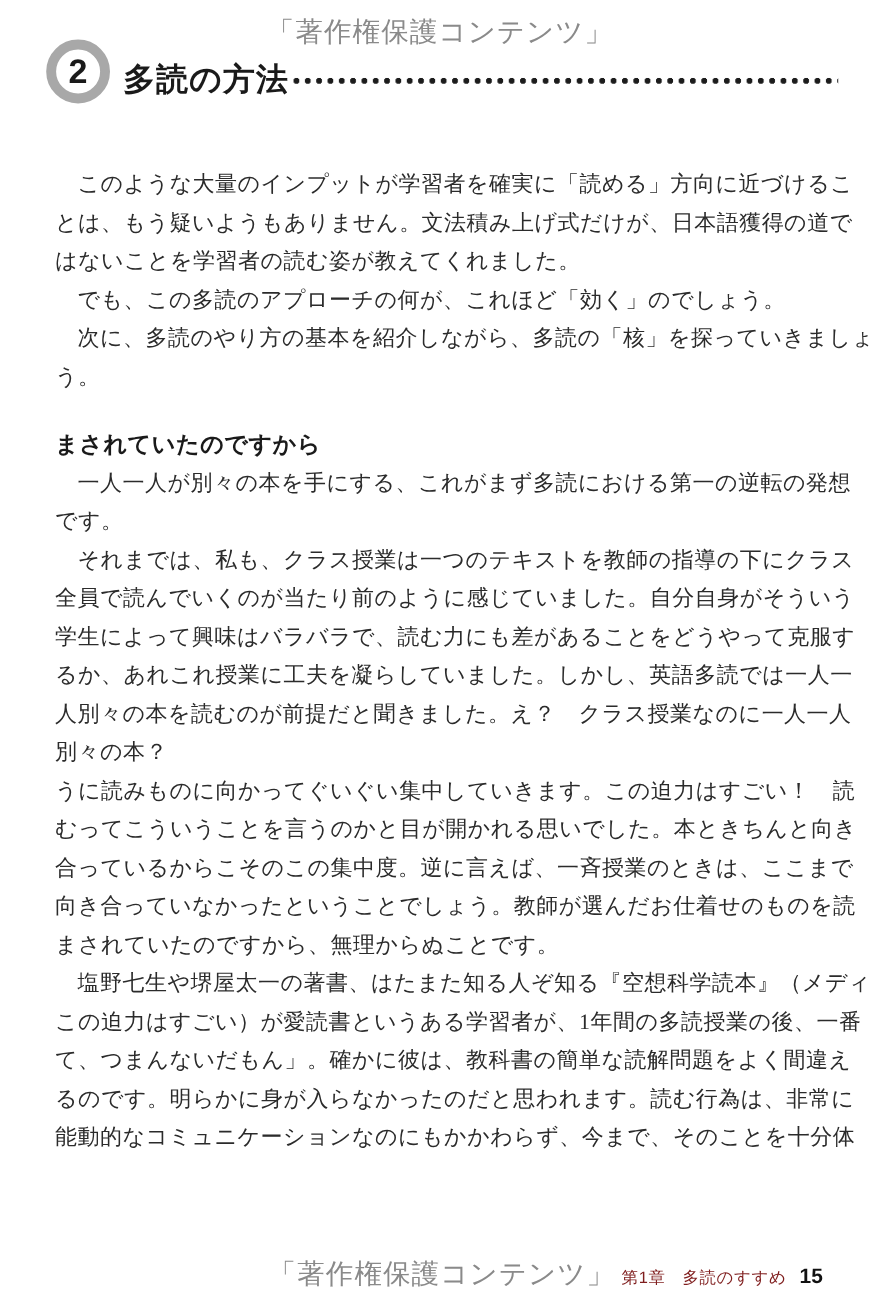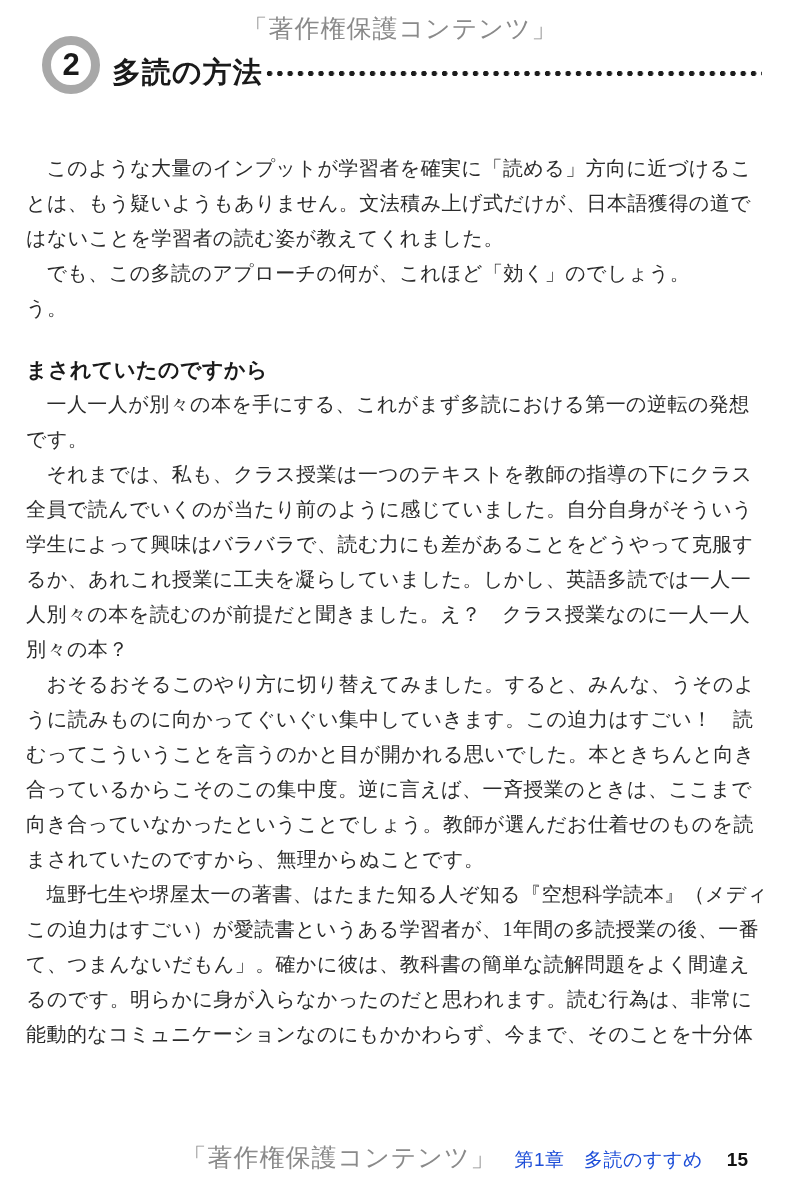--- a/index.html
+++ b/index.html
@@ -76,21 +76,21 @@
     margin-top: 16px;
     background-image: radial-gradient(circle at 3.5px 3.5px, #1c1c1c 2.5px, rgba(0,0,0,0) 3px);
     background-size: 10.3px 7px;
     background-repeat: repeat-x;
   }
 
   
   .body-text {
     position: absolute;
     top: 151px;
-    left: 26px;
+    left: 50px;
     width: 720px;
   }
   .line-body {
     height: 35px;
     line-height: 35px;
     font-size: 20px;
     letter-spacing: 0.45px;
     color: #2b2b2b;
     white-space: nowrap;
   }
@@ -120,29 +120,29 @@
     white-space: nowrap;
   }
   .footer-watermark {
     font-family: "Liberation Sans", "DejaVu Sans", sans-serif;
     font-weight: 400;
     font-size: 25px;
     letter-spacing: 1px;
     color: #8a8a8a;
   }
   .footer-chapter {
-    margin-left: 18px;
+    margin-left: 6px;
     font-family: "Liberation Sans", "DejaVu Sans", sans-serif;
     font-weight: 400;
-    font-size: 19px;
+    font-size: 15px;
     letter-spacing: 0.5px;
-    color: #1d4ed8;
+    color: #7f1d1d;
   }
   .footer-page-number {
-    margin-left: 24px;
+    margin-left: 12px;
     font-family: "Liberation Sans", "DejaVu Sans", sans-serif;
     font-weight: 700;
     font-size: 19px;
     color: #111111;
   }
 </style>
 </head>
 <body>
 
 <div class="page">
@@ -155,32 +155,32 @@
     </div>
     <h1 class="section-title">多読の方法</h1>
     <div class="dot-leader"></div>
   </div>
 
   <div class="body-text">
       <div class="line-body">　このような大量のインプットが学習者を確実に「読める」方向に近づけるこ</div>
       <div class="line-body">とは、もう疑いようもありません。文法積み上げ式だけが、日本語獲得の道で</div>
       <div class="line-body">はないことを学習者の読む姿が教えてくれました。</div>
       <div class="line-body">　でも、この多読のアプローチの何が、これほど「効く」のでしょう。</div>
+      <div class="line-body">　次に、多読のやり方の基本を紹介しながら、多読の「核」を探っていきましょ</div>
       <div class="line-body">う。</div>
       <div class="line-gap"></div>
       <div class="line-subhead">まされていたのですから</div>
       <div class="line-body">　一人一人が別々の本を手にする、これがまず多読における第一の逆転の発想</div>
       <div class="line-body">です。</div>
       <div class="line-body">　それまでは、私も、クラス授業は一つのテキストを教師の指導の下にクラス</div>
       <div class="line-body">全員で読んでいくのが当たり前のように感じていました。自分自身がそういう</div>
       <div class="line-body">学生によって興味はバラバラで、読む力にも差があることをどうやって克服す</div>
       <div class="line-body">るか、あれこれ授業に工夫を凝らしていました。しかし、英語多読では一人一</div>
       <div class="line-body">人別々の本を読むのが前提だと聞きました。え？　クラス授業なのに一人一人</div>
       <div class="line-body">別々の本？</div>
-      <div class="line-body">　おそるおそるこのやり方に切り替えてみました。すると、みんな、うそのよ</div>
       <div class="line-body">うに読みものに向かってぐいぐい集中していきます。この迫力はすごい！　読</div>
       <div class="line-body">むってこういうことを言うのかと目が開かれる思いでした。本ときちんと向き</div>
       <div class="line-body">合っているからこそのこの集中度。逆に言えば、一斉授業のときは、ここまで</div>
       <div class="line-body">向き合っていなかったということでしょう。教師が選んだお仕着せのものを読</div>
       <div class="line-body">まされていたのですから、無理からぬことです。</div>
       <div class="line-body">　塩野七生や堺屋太一の著書、はたまた知る人ぞ知る『空想科学読本』（メディ</div>
       <div class="line-body">この迫力はすごい）が愛読書というある学習者が、1年間の多読授業の後、一番</div>
       <div class="line-body">て、つまんないだもん」。確かに彼は、教科書の簡単な読解問題をよく間違え</div>
       <div class="line-body">るのです。明らかに身が入らなかったのだと思われます。読む行為は、非常に</div>
       <div class="line-body">能動的なコミュニケーションなのにもかかわらず、今まで、そのことを十分体</div>

